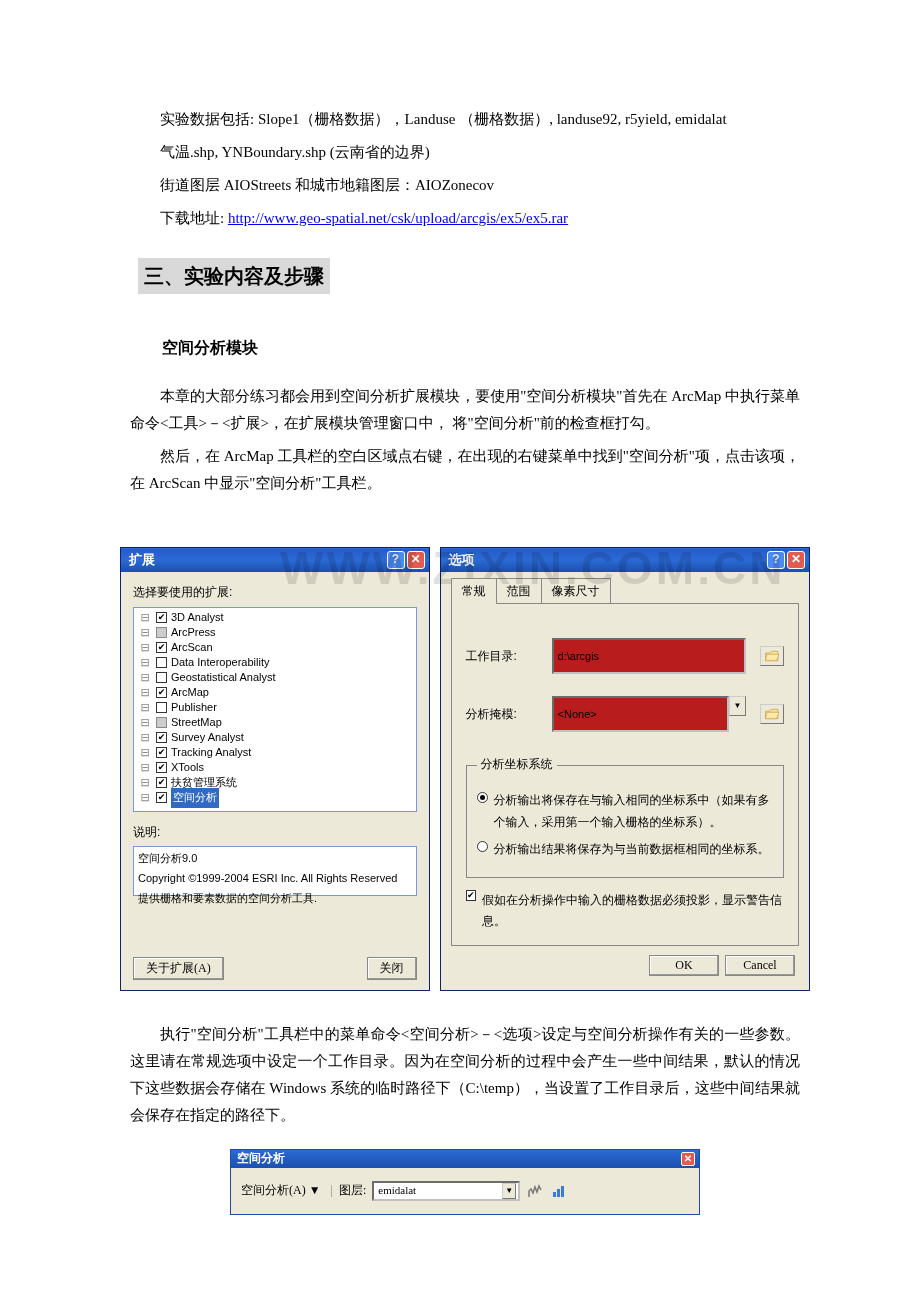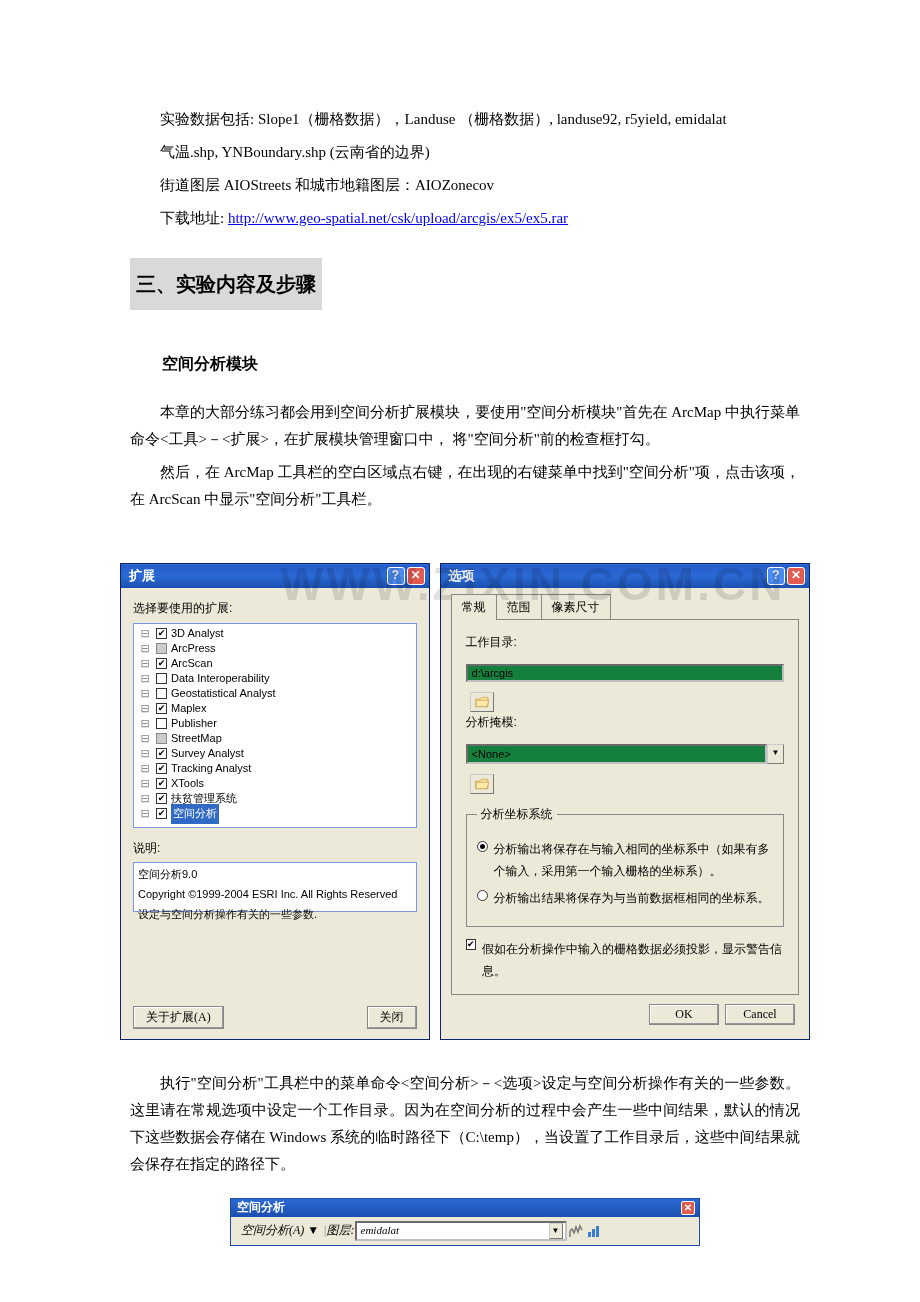--- a/index.html
+++ b/index.html
@@ -12,23 +12,23 @@
       line-height: 1.8;
     }
     .page {
       padding: 100px 120px 60px 130px;
     }
     .indent { text-indent: 2em; }
     .section-header {
       background: #d9d9d9;
       font-size: 20px;
       font-weight: bold;
-      padding: 8px 6px;
+      padding: 0 6px;
       display: inline-block;
-      margin: 20px 0 30px 0;
+      margin: 20px 0 30px 8px;
     }
     .sub-header {
       font-weight: bold;
       font-size: 16px;
       margin: 10px 0 20px 2em;
     }
     .link { color: #0000EE; text-decoration: underline; }
     .para { margin: 6px 0; text-align: justify;}
     .dialogs-row {
       display: flex;
@@ -92,23 +92,23 @@
       font-family: SimSun, Tahoma;
       box-shadow: inset -1px -1px #999, inset 1px 1px #fff;
     }
     .dlg1-footer{display:flex;justify-content:space-between;padding:8px 12px 10px 12px;}
     
     .dlg2 { width: 395px; }
     .tabs { display:flex; margin: 6px 0 0 10px; }
     .tab { border:1px solid #888; border-bottom:none; padding:2px 10px; background:#ece9d8; font-size:12px; margin-right:-1px;}
     .tab.active{background:#ece9d8; position:relative; z-index:2;}
     .tabpanel{border:1px solid #888; margin:0 10px 8px 10px; padding:12px 14px; background:#ece9d8; position:relative; top:-1px;}
-    .formrow{display:flex;gap:10px;margin:0 0;flex-direction:column;}
+    .formrow{display:flex;align-items:center;gap:10px;margin:22px 0;}
     .formrow label{width:76px;font-size:12px;}
-    .txtinput{border:2px inset #c0c0c0;background:#15803d;height:20px;padding:1px 4px;font-size:11px;flex:1;}
+    .txtinput{border:2px inset #c0c0c0;background:#b91c1c;height:36px;padding:1px 4px;font-size:11px;flex:1;}
     .combo{display:flex;flex:1;}
     .combo .txtinput{flex:1;}
     .ddbtn{width:17px;height:20px;border:1px outset #ccc;background:#ece9d8;display:flex;align-items:center;justify-content:center;font-size:8px;}
     .foldericon{width:24px;height:20px;border:1px outset #ccc;background:#ece9d8;display:flex;align-items:center;justify-content:center;margin-left:4px;}
     .foldericon svg{width:14px;height:12px;}
     fieldset{border:1px solid #888;padding:8px 10px 10px 10px;margin-top:10px;}
     legend{font-size:12px;padding:0 4px;}
     .radio-row{display:flex;gap:6px;margin:6px 0;align-items:flex-start;}
     .radiocircle{width:11px;height:11px;border:1px solid #333;border-radius:50%;background:#fff;display:inline-flex;align-items:center;justify-content:center;flex-shrink:0;margin-top:2px;}
     .radiocircle.sel::after{content:"";width:5px;height:5px;background:#000;border-radius:50%;}
@@ -125,21 +125,21 @@
       font-size:12px;
     }
     .tb-title{
       background:linear-gradient(#2b6ad4,#1b4faf);
       color:#fff;font-size:12px;font-weight:bold;
       padding:2px 4px 2px 6px;
       display:flex;justify-content:space-between;align-items:center;
       height:18px;
     }
     .tb-title .xbtn{width:14px;height:14px;background:#e35a4f;border:1px solid #fff;display:flex;align-items:center;justify-content:center;color:#fff;font-size:10px;border-radius:2px;}
-    .tb-body{display:flex;align-items:center;padding:3px 6px;font-style:italic;}
+    .tb-body{display:flex;align-items:center;padding:12px 6px;gap:6px;}
     .tb-combo{border:2px inset #c0c0c0;background:#fff;height:20px;display:flex;align-items:center;padding:0 2px 0 4px;font-size:11px;}
     .tb-combo .dd{margin-left:auto;font-size:8px;color:#000;width:14px;height:16px;border:1px outset #ccc;background:#ece9d8;display:flex;align-items:center;justify-content:center;}
     .tb-ico{width:18px;height:18px;display:flex;align-items:center;justify-content:center;}
     .watermark{
       position:absolute; pointer-events:none;
       color:rgba(0,0,0,0.12); font-weight:bold; font-family:Arial;
       font-size:46px; letter-spacing:3px;
     }
   </style>
 </head>
@@ -198,21 +198,21 @@
                 <span>Data Interoperability</span>
               </div>
               <div class="ext-item">
                 <span class="tree">⊟</span>
                 <span class="check"></span>
                 <span>Geostatistical Analyst</span>
               </div>
               <div class="ext-item">
                 <span class="tree">⊟</span>
                 <span class="check checked"></span>
-                <span>Maplex</span>
+                <span>ArcMap</span>
               </div>
               <div class="ext-item">
                 <span class="tree">⊟</span>
                 <span class="check"></span>
                 <span>Publisher</span>
               </div>
               <div class="ext-item">
                 <span class="tree">⊟</span>
                 <span class="gray-box"></span>
                 <span>StreetMap</span>
@@ -240,21 +240,21 @@
               <div class="ext-item">
                 <span class="tree">⊟</span>
                 <span class="check checked"></span>
                 <span class="ext-sel">空间分析</span>
               </div>
             </div>
         <div style="margin-top:10px;font-size:12px;">说明:</div>
         <div class="desc-box">
           <div>空间分析9.0</div>
           <div>Copyright ©1999-2004 ESRI Inc. All Rights Reserved</div>
-          <div>设定与空间分析操作有关的一些参数.</div>
+          <div>提供栅格和要素数据的空间分析工具.</div>
         </div>
       </div>
       <div class="dlg1-footer">
         <button class="btn">关于扩展(A)</button>
         <button class="btn">关闭</button>
       </div>
     </div>
 
     <div class="dialog dlg2">
       <div class="titlebar">
@@ -322,21 +322,21 @@
 
   <div class="toolbar">
     <div class="tb-title">
       <span>空间分析</span>
       <span class="xbtn">✕</span>
     </div>
     <div class="tb-body">
       <span style="padding:0 4px;">空间分析(A) ▼</span>
       <span style="color:#888;">|</span>
       <span>图层:</span>
-      <div class="tb-combo" style="width:212px;">
+      <div class="tb-combo" style="width:148px;">
         <span>emidalat</span>
         <span class="dd">▼</span>
       </div>
       <div class="tb-ico">
         <svg width="16" height="16" viewBox="0 0 16 16">
             <path d="M2 14 L2 8 L4 6 L6 10 L8 4 L10 9 L12 3 L14 7" fill="none" stroke="#777" stroke-width="1.5"></path>
           </svg>
       </div>
       <div class="tb-ico">
         <svg width="16" height="16" viewBox="0 0 16 16">

